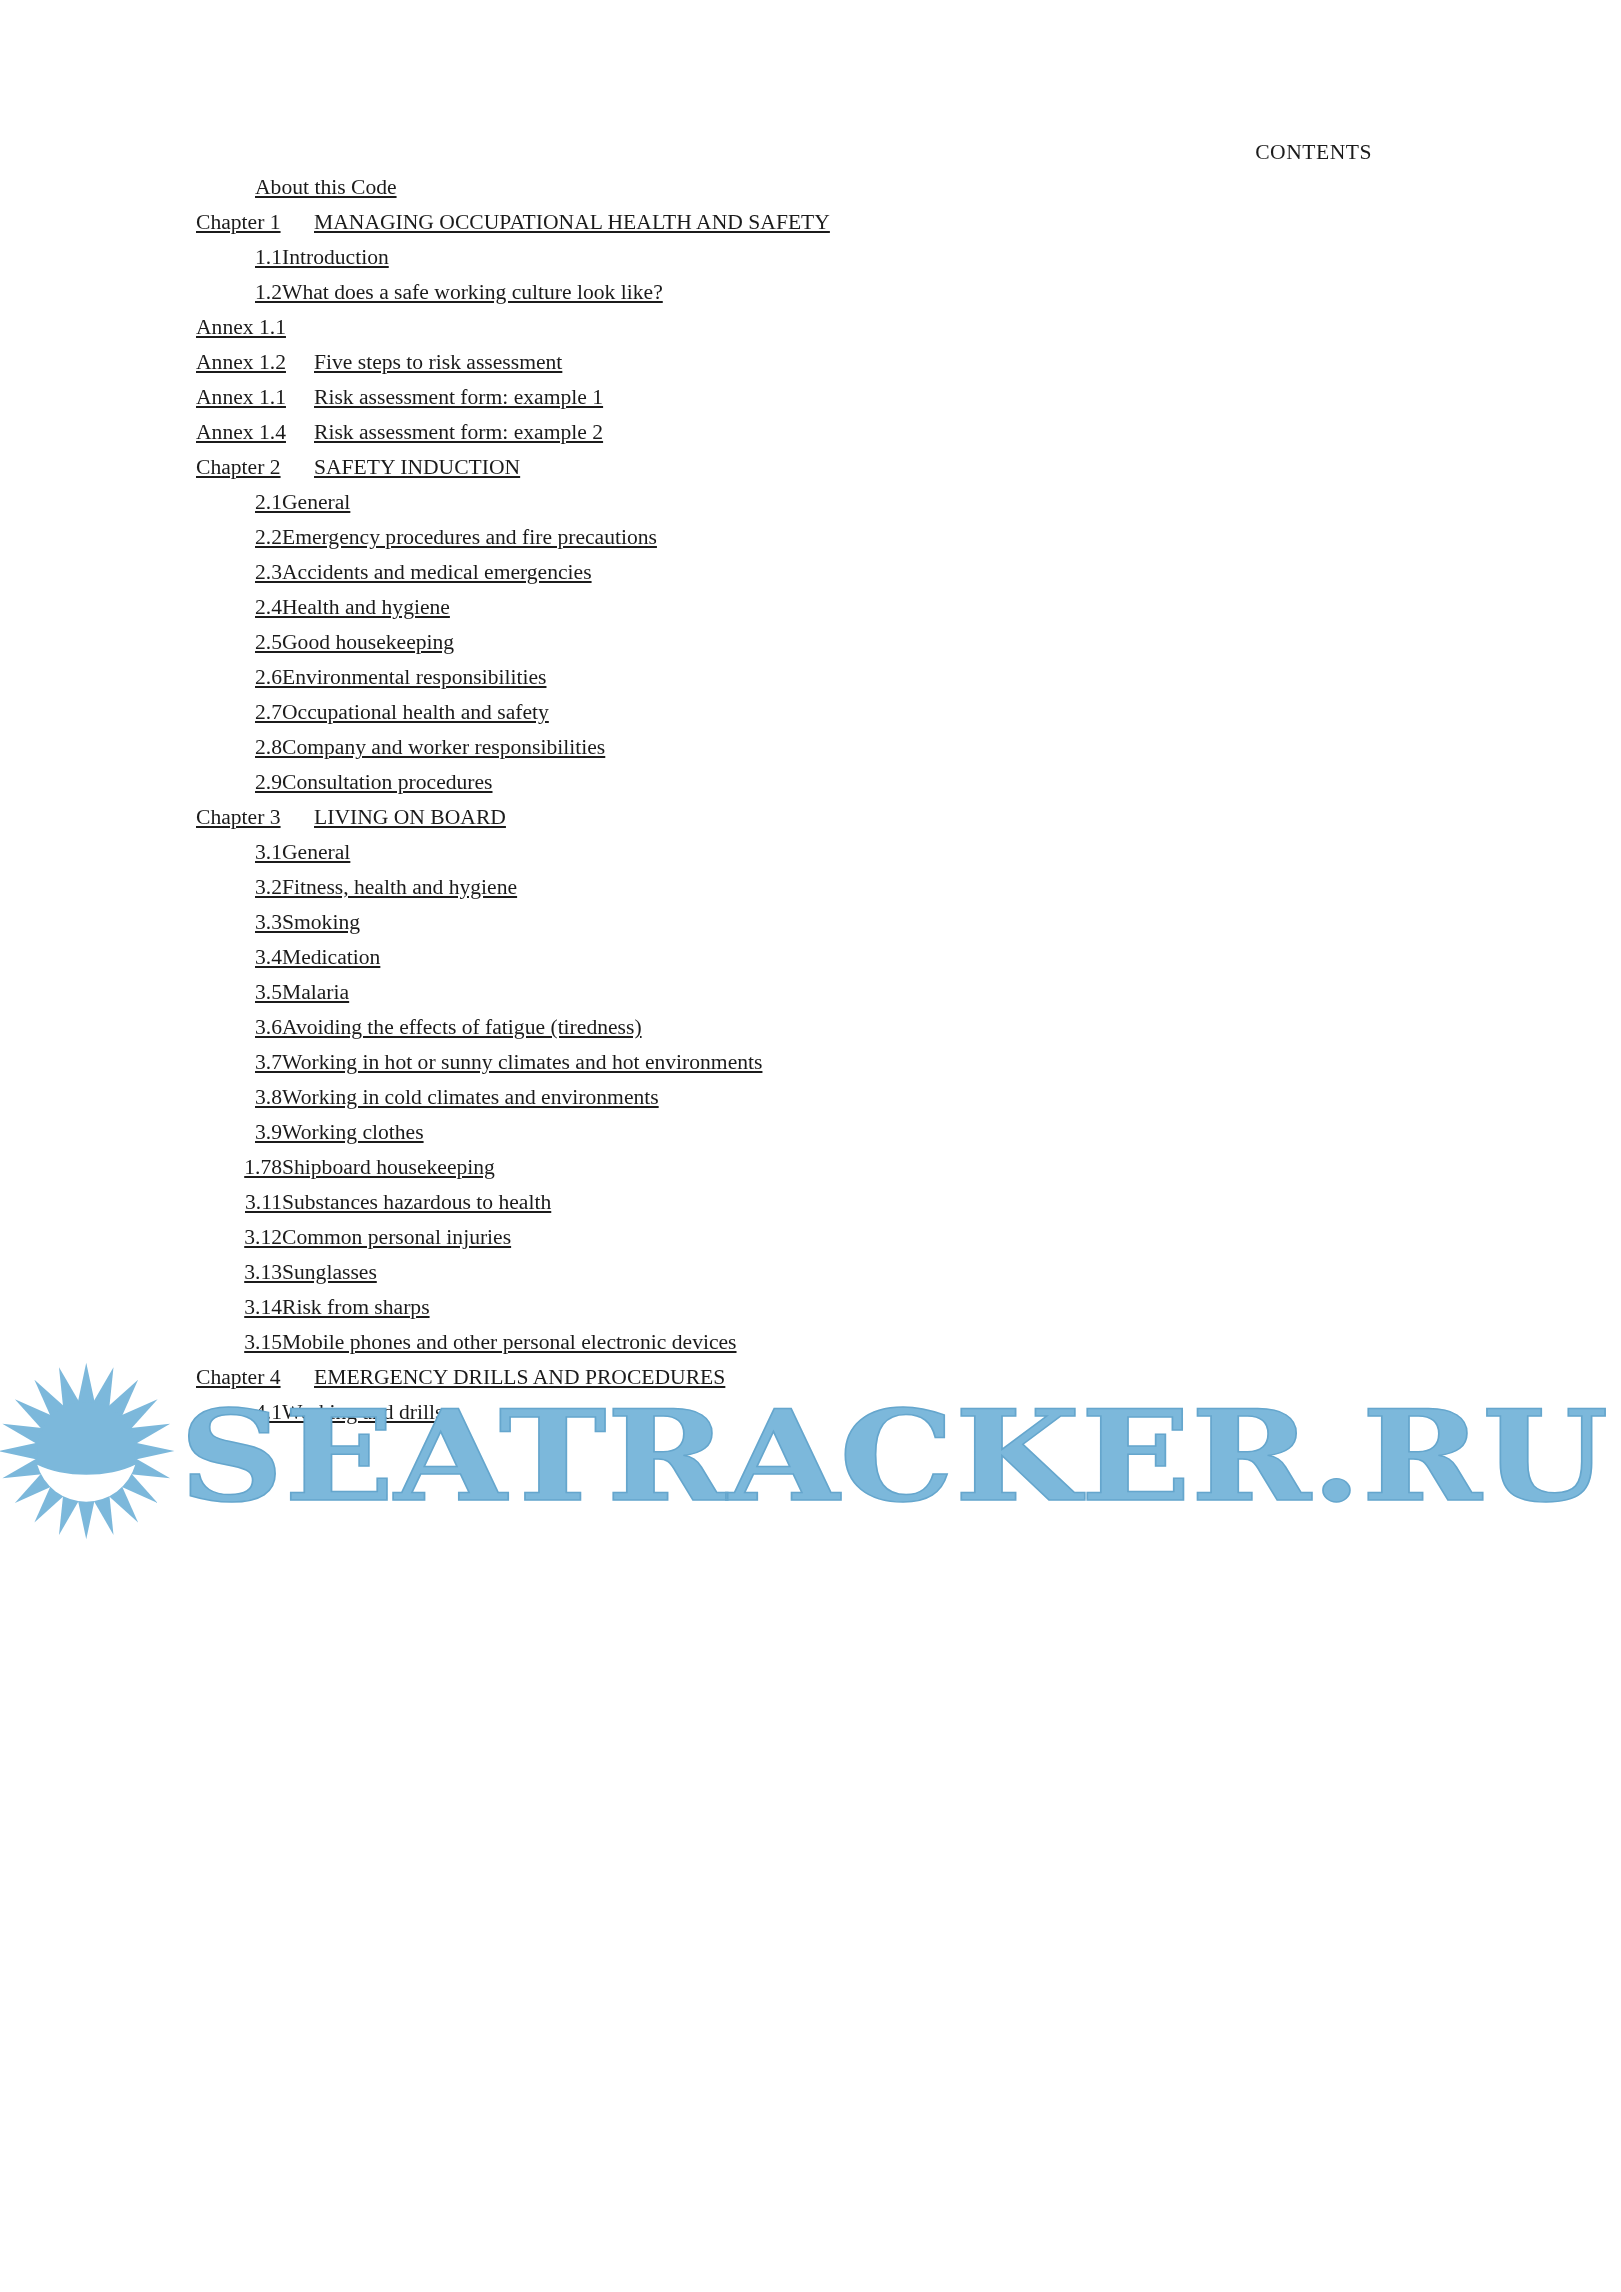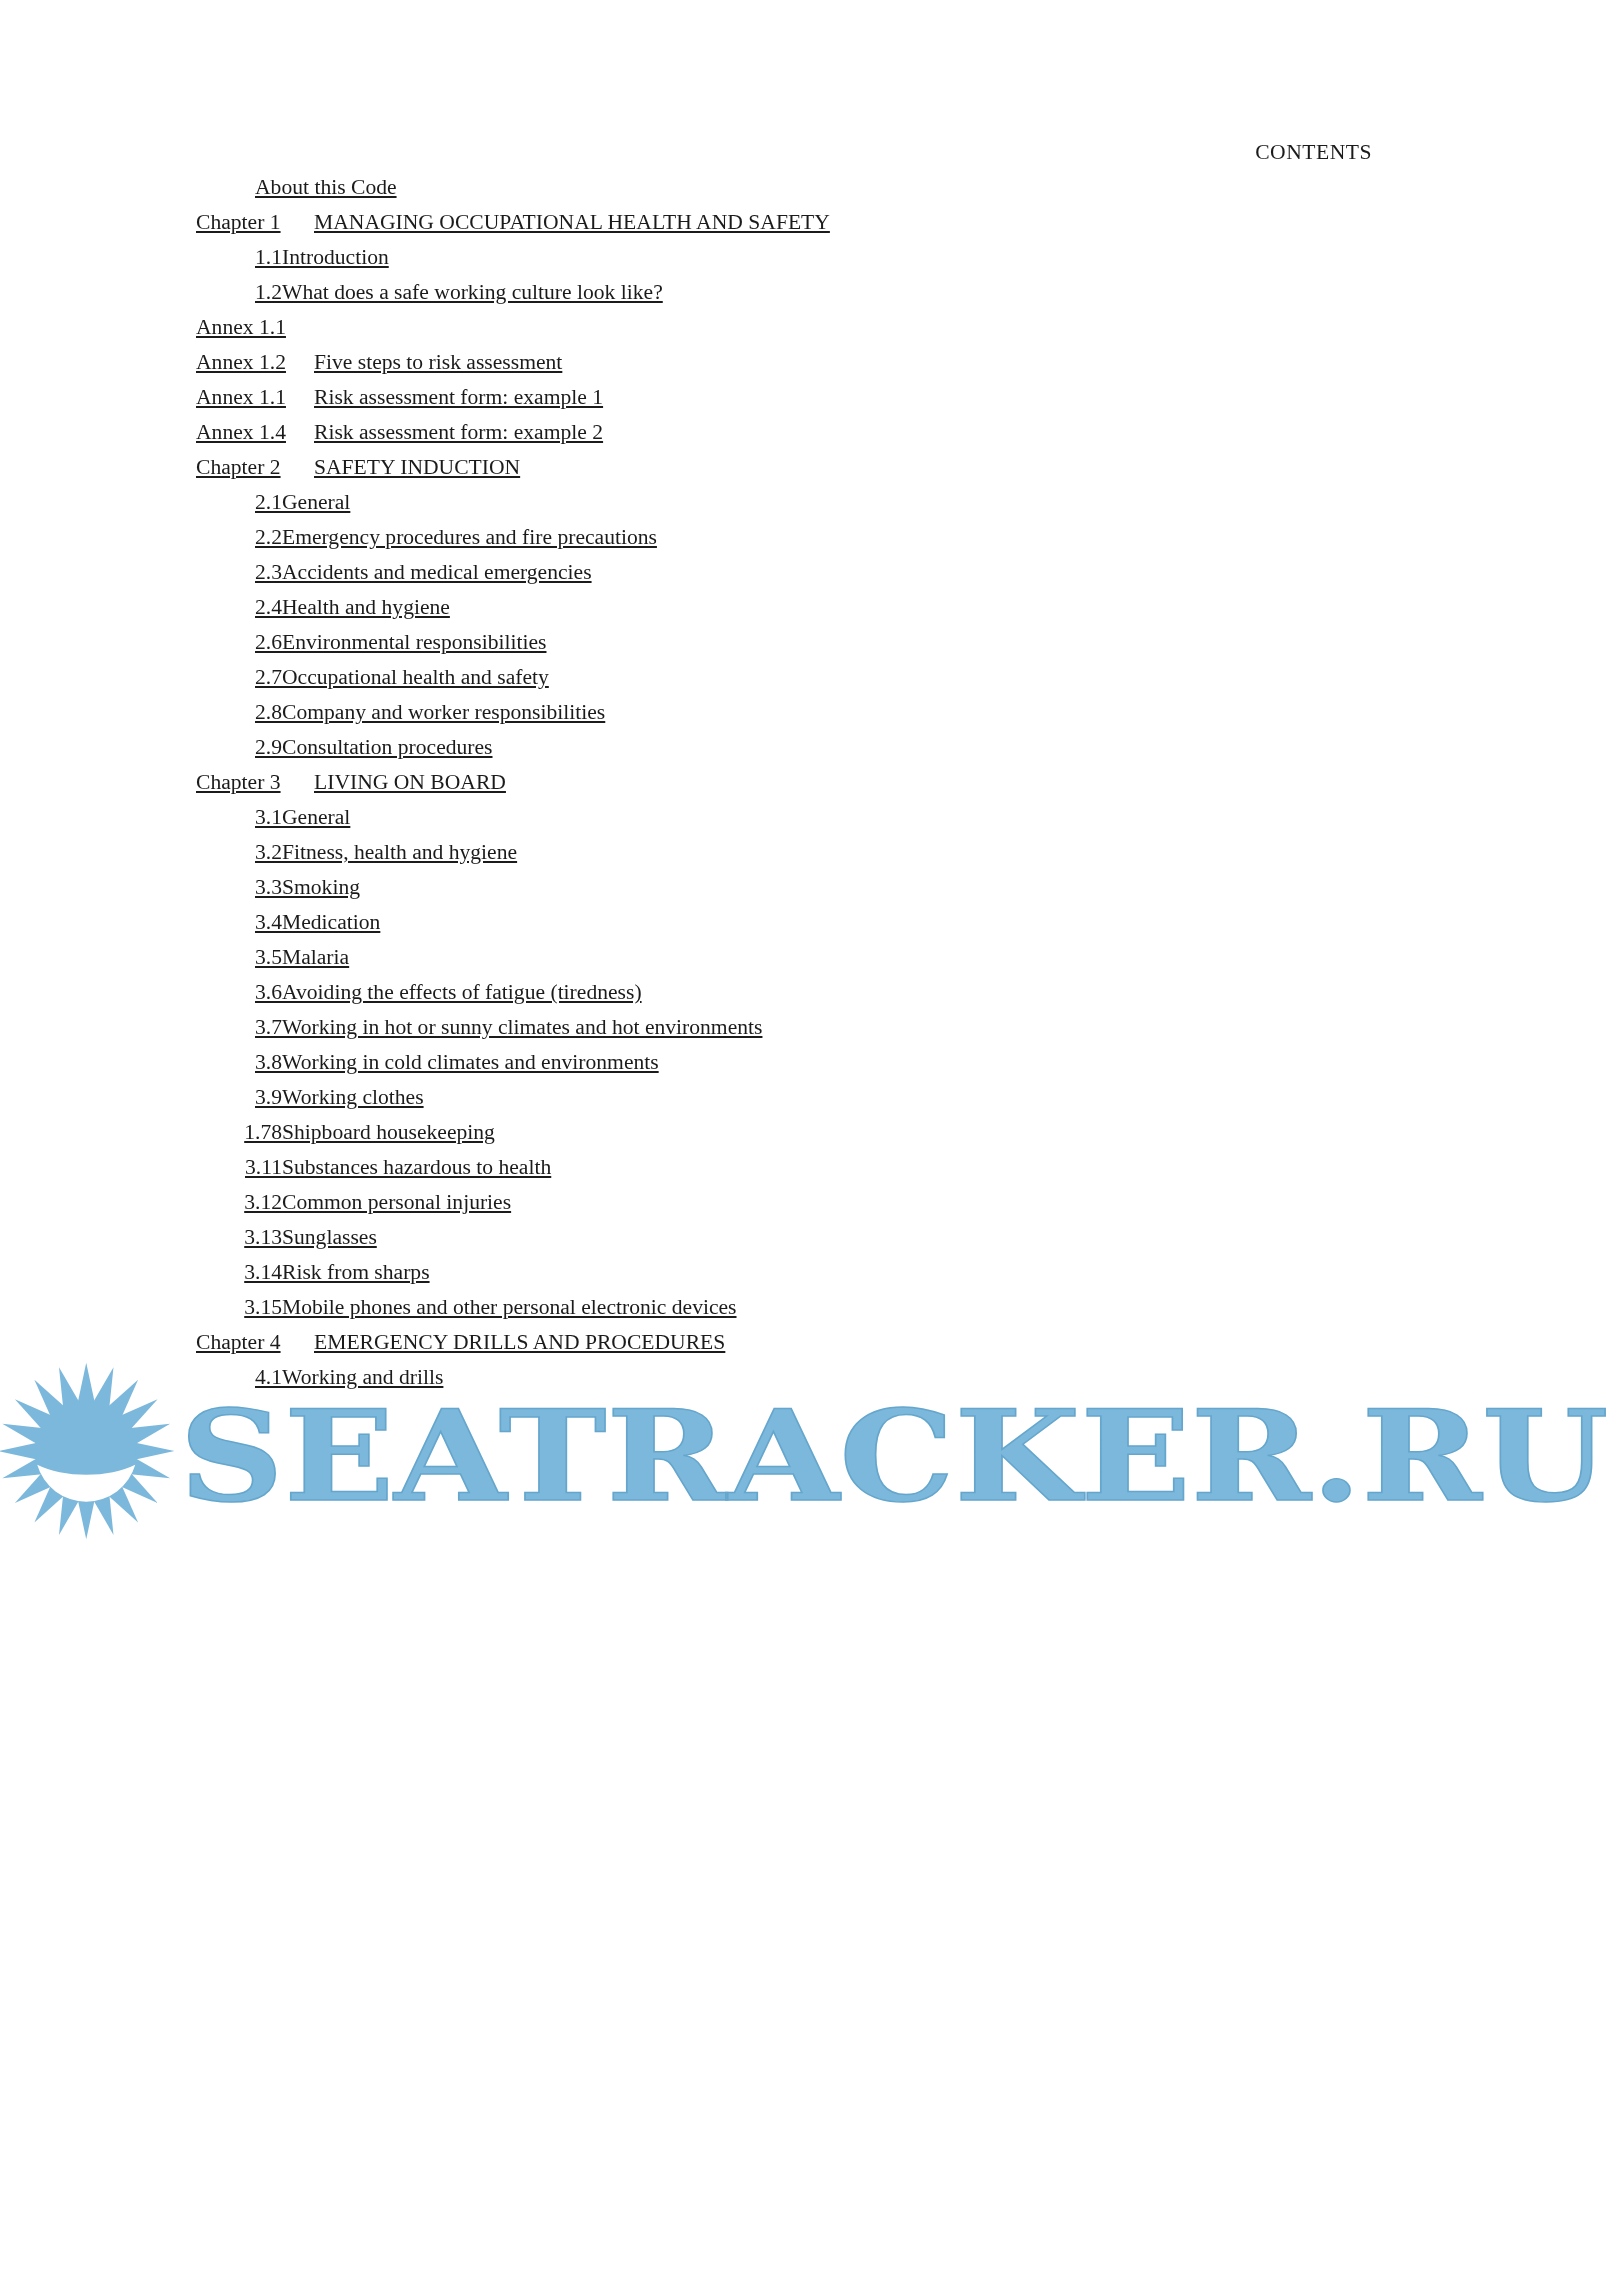--- a/index.html
+++ b/index.html
@@ -122,20 +122,24 @@
           <span class="toc-label">2.2</span>
           <span class="toc-title">Emergency procedures and fire precautions</span>
         </div>
         <div class="toc-row section">
           <span class="toc-label">2.3</span>
           <span class="toc-title">Accidents and medical emergencies</span>
         </div>
         <div class="toc-row section">
           <span class="toc-label">2.4</span>
           <span class="toc-title">Health and hygiene</span>
+        </div>
+        <div class="toc-row section">
+          <span class="toc-label">2.5</span>
+          <span class="toc-title">Good housekeeping</span>
         </div>
         <div class="toc-row section">
           <span class="toc-label">2.6</span>
           <span class="toc-title">Environmental responsibilities</span>
         </div>
         <div class="toc-row section">
           <span class="toc-label">2.7</span>
           <span class="toc-title">Occupational health and safety</span>
         </div>
         <div class="toc-row section">

